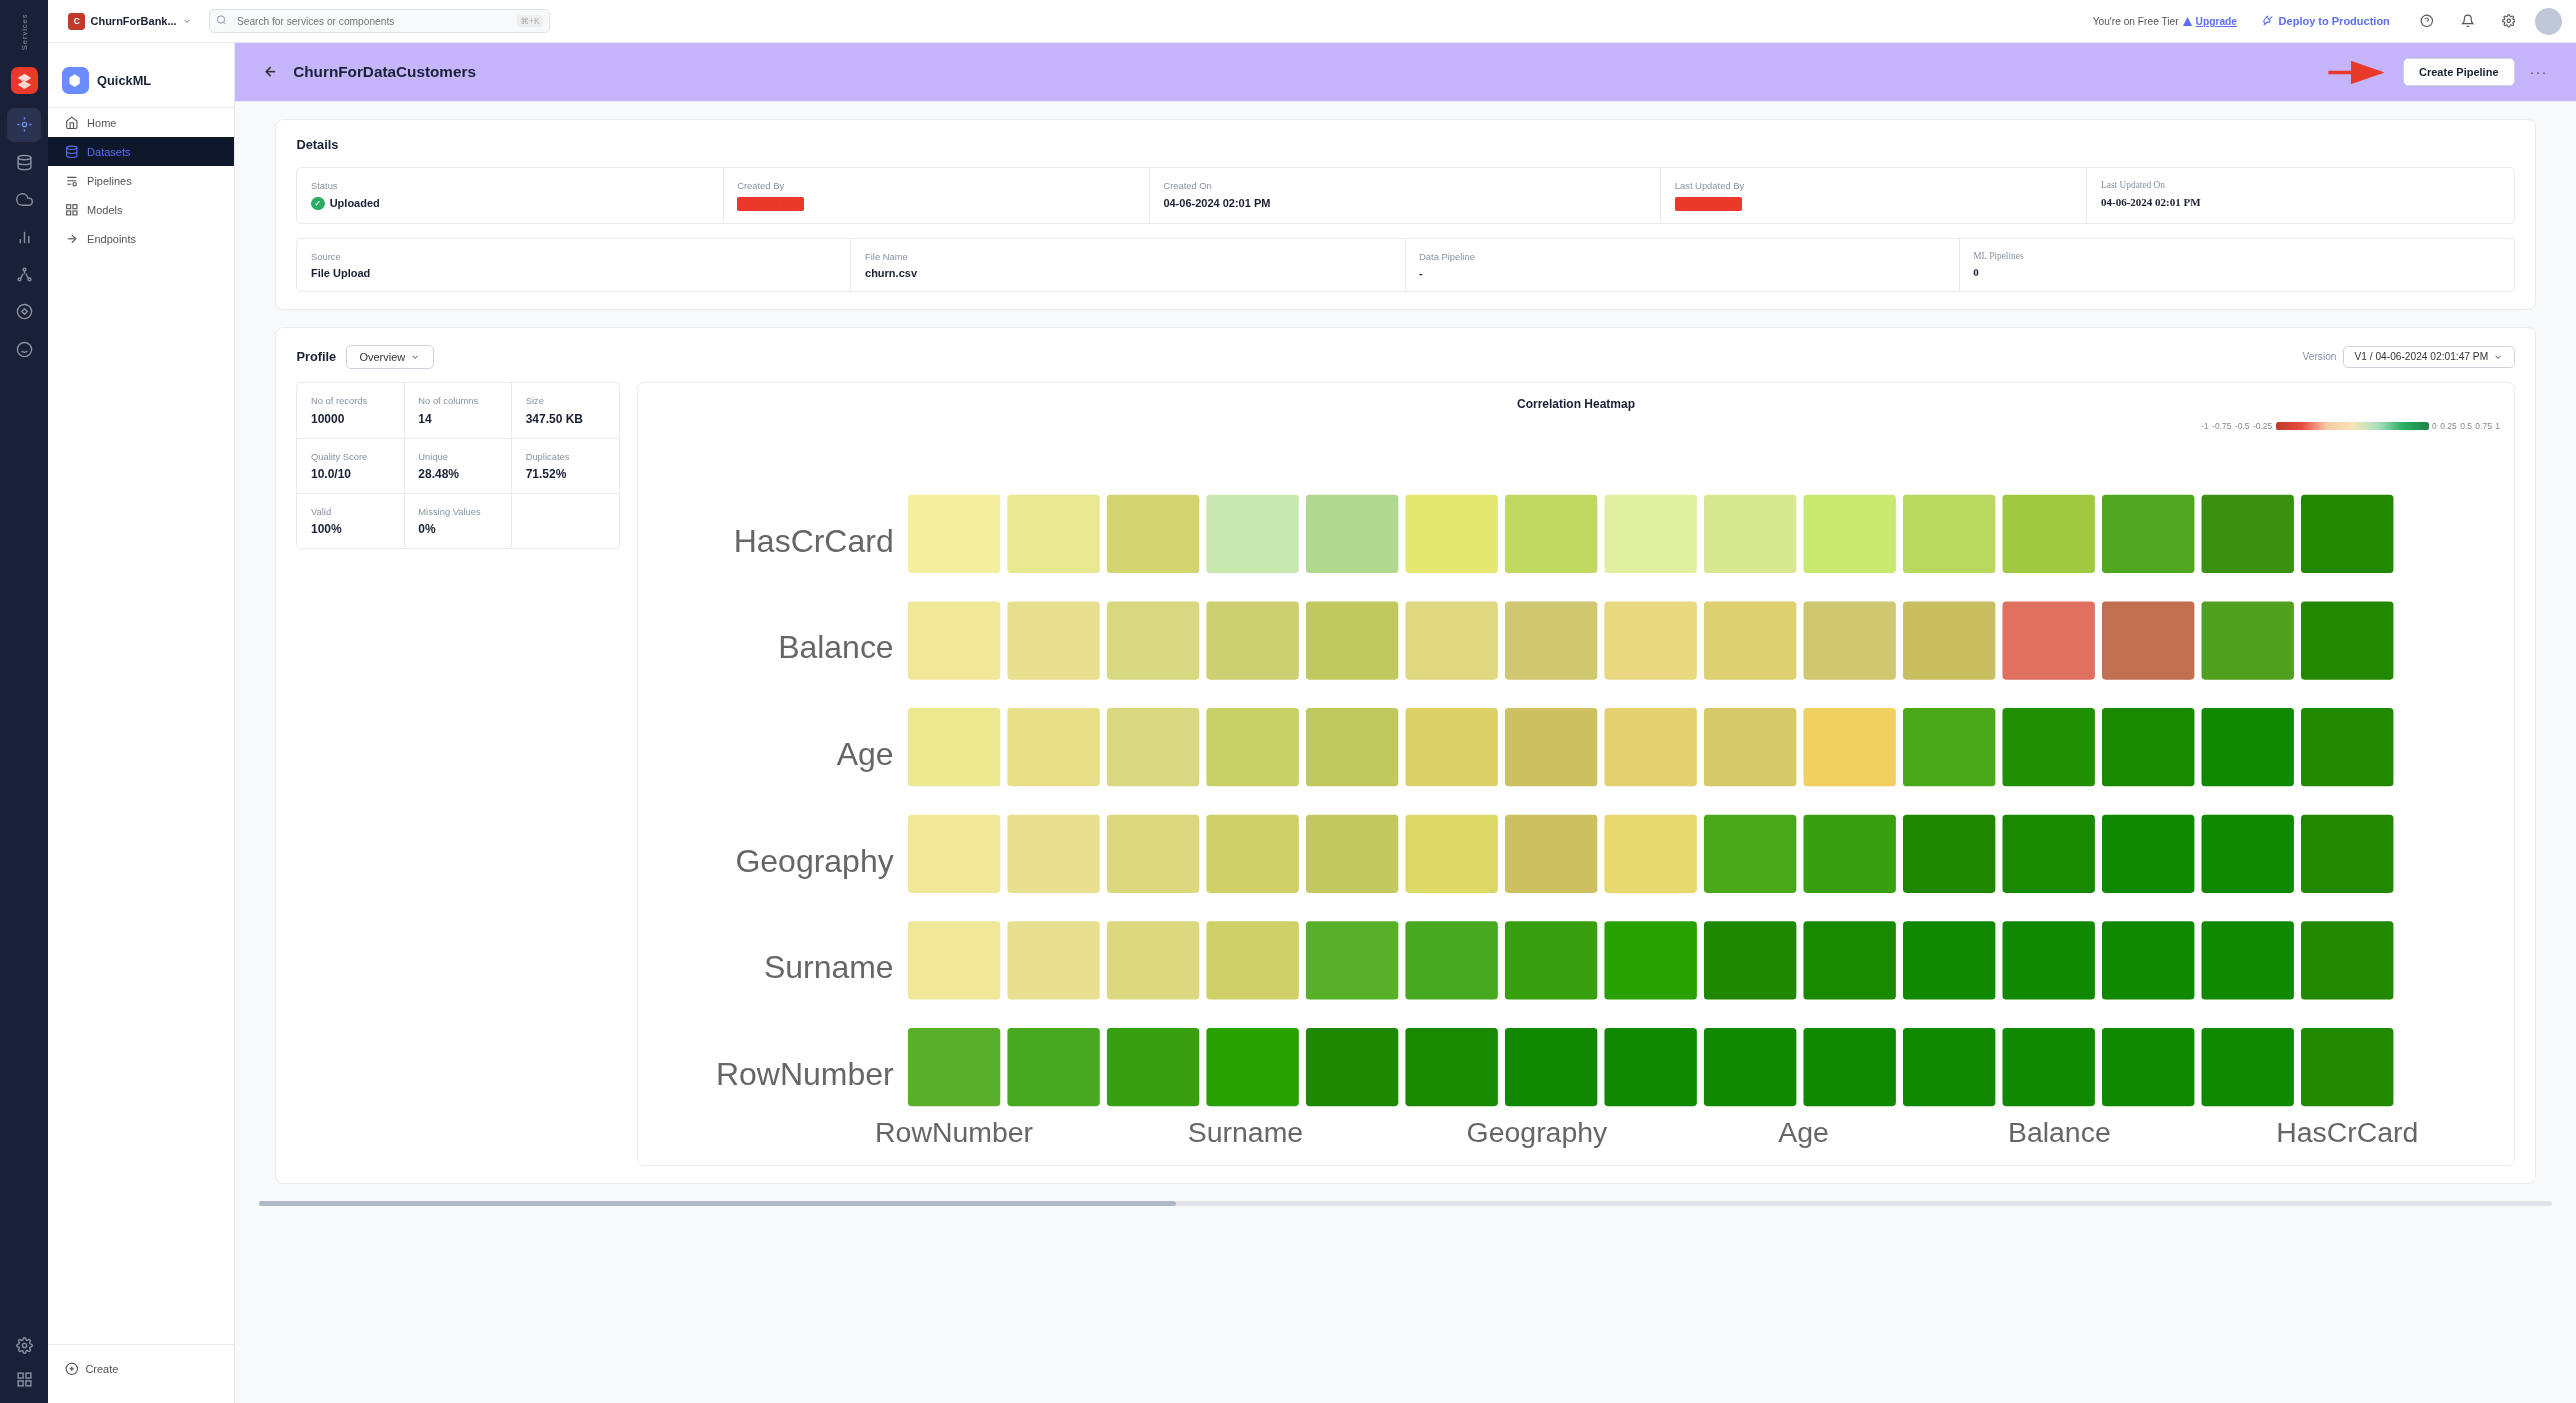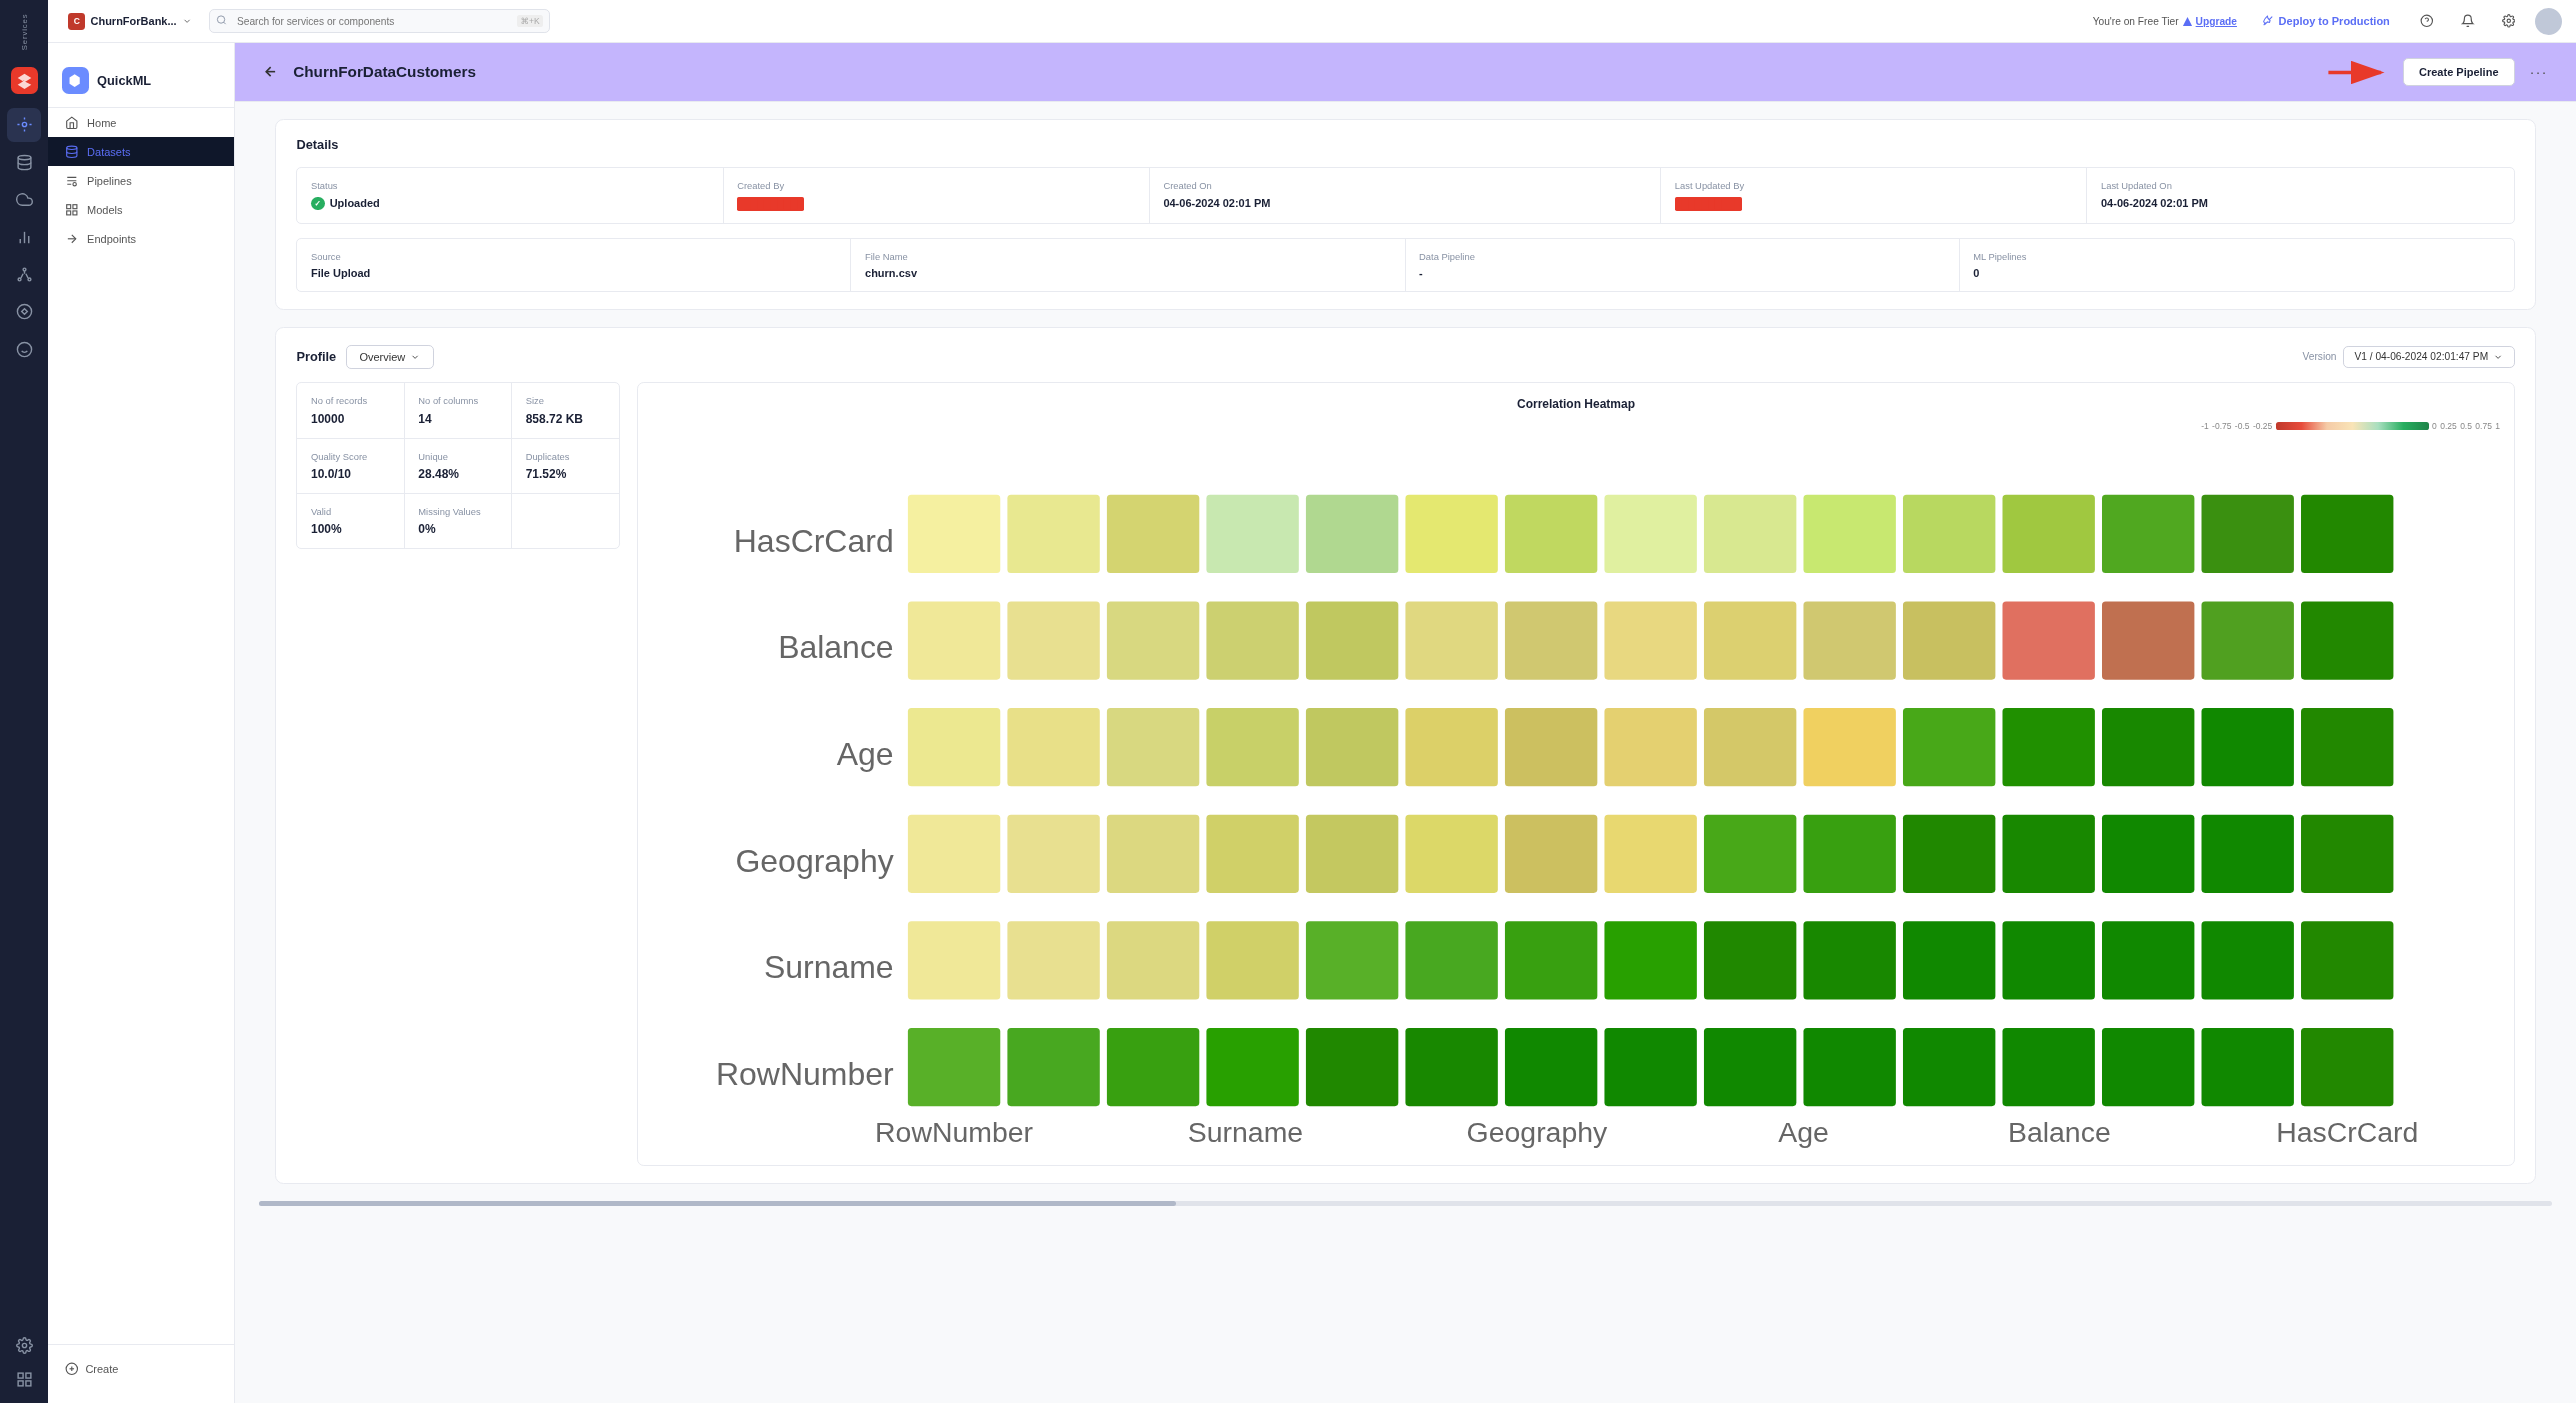--- a/index.html
+++ b/index.html
@@ -265,21 +265,21 @@
       grid-template-columns: 1fr 1fr 1.2fr 1fr 1fr;
       border: 0.9px solid #e8eaf0;
       border-radius: 5.1px;
       overflow: hidden;
       margin-bottom: 13.6px;
     }
     .details-cell {
       padding: 12px 13.6px;
       border-right: 0.9px solid #e8eaf0;
     }
-    .details-cell:last-child { border-right: none; }
+    .details-cell:last-child { border-right: none; font-family: Liberation Serif, serif; }
     .details-label { font-size: 9.4px; color: #8892a4; margin-bottom: 5.1px; }
     .details-value { font-size: 11px; font-weight: 600; color: #1a2035; }
     .details-value.status {
       display: flex; align-items: center; gap: 5.1px;
     }
     .status-dot {
       width: 13.6px; height: 13.6px;
       border-radius: 50%;
       background: #27ae60;
       display: flex; align-items: center; justify-content: center;
@@ -722,21 +722,21 @@
               <div class="stats-cell">
                 <div class="stats-label">No of records</div>
                 <div class="stats-value">10000</div>
               </div>
               <div class="stats-cell">
                 <div class="stats-label">No of columns</div>
                 <div class="stats-value">14</div>
               </div>
               <div class="stats-cell">
                 <div class="stats-label">Size</div>
-                <div class="stats-value">858.72 KB</div>
+                <div class="stats-value">347.50 KB</div>
               </div>
               <div class="stats-cell">
                 <div class="stats-label">Quality Score</div>
                 <div class="stats-value">10.0/10</div>
               </div>
               <div class="stats-cell">
                 <div class="stats-label">Unique</div>
                 <div class="stats-value">28.48%</div>
               </div>
               <div class="stats-cell">

